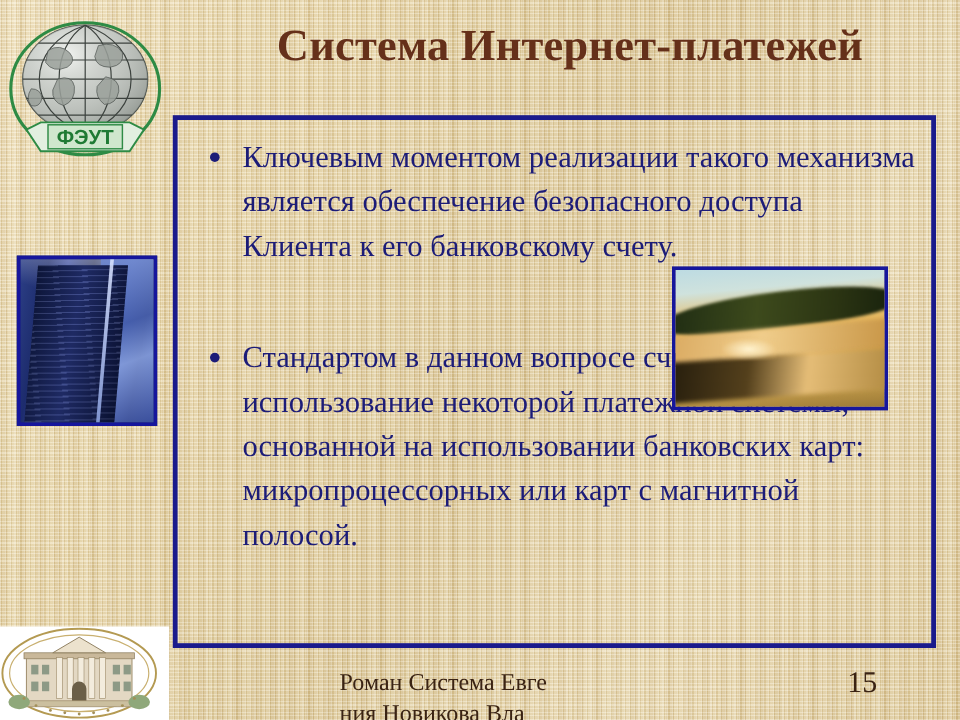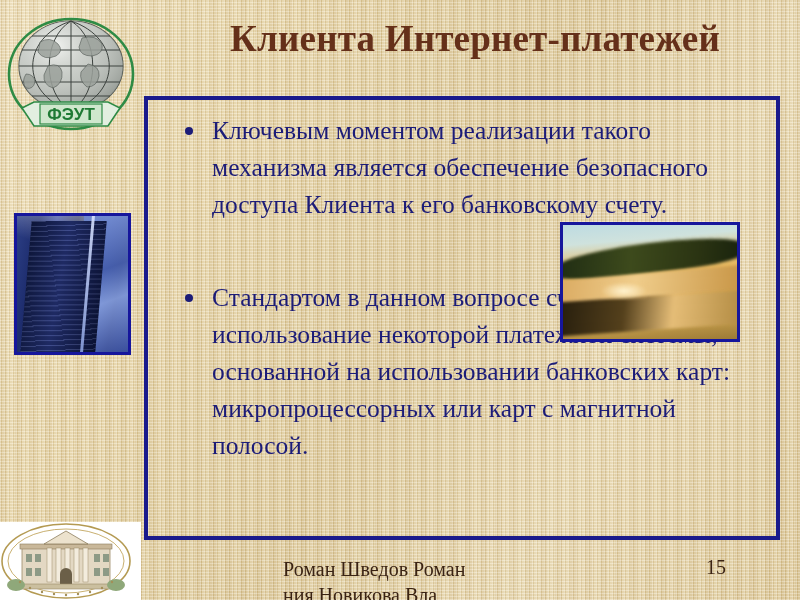--- a/index.html
+++ b/index.html
@@ -65,21 +65,21 @@
     position: absolute;
     left: 144px;
     top: 96px;
     width: 636px;
     height: 444px;
     border: 4px solid #1a1a8c;
     box-sizing: border-box;
   }
   #bullet-list {
     margin: 0;
-    padding: 12px 10px 0 24px;
+    padding: 12px 10px 0 14px;
     list-style: none;
   }
   .bullet {
     position: relative;
     color: #1c1c78;
     font-size: 25.5px;
     line-height: 37px;
     padding-left: 40px;
     margin: 0;
   }
@@ -202,21 +202,21 @@
     top: 556px;
     width: 300px;
     font-size: 20px;
     line-height: 26px;
     color: #3a2313;
   }
   #footer-page {
     position: absolute;
     left: 706px;
     top: 556px;
-    font-size: 20px;
+    font-size: 25px;
     color: #3a2313;
   }
 </style>
 </head>
 <body>
 
 <div id="slide">
 
   <div id="logo-globe">
     <svg width="135" height="120" viewBox="0 0 135 120">
@@ -256,21 +256,21 @@
         <path d="M84 48 q12 2 11 12 q-2 11 -12 11 q-8 -6 -6 -15 z"></path>
         <path d="M22 58 q8 0 9 8 q-2 8 -9 6 q-5 -6 0 -14 z"></path>
       </g>
 
       <path d="M18 92 L30 86 L104 86 L116 92 L104 110 L30 110 Z" fill="#e2efe0" stroke="#2e8b45" stroke-width="1.6"></path>
       <rect x="36" y="88" width="62" height="20" fill="#cfe7cd" stroke="#2e8b45" stroke-width="1.2"></rect>
       <text x="67" y="104" font-family="'Liberation Sans', sans-serif" font-size="17" font-weight="bold" fill="#1f7a34" text-anchor="middle">ФЭУТ</text>
     </svg>
   </div>
 
-  <div id="slide-title">Клиента Интернет-платежей</div>
+  <div id="slide-title">Система Интернет-платежей</div>
 
   <div id="content-box">
     <ul id="bullet-list">
       <li class="bullet">Ключевым моментом реализации такого механизма является обеспечение безопасного доступа Клиента к его банковскому счету.</li>
       <li class="bullet">Стандартом в данном вопросе считается использование некоторой платежной системы, основанной на использовании банковских карт: микропроцессорных или карт с магнитной полосой.</li>
     </ul>
   </div>
 
   <div class="photo" id="photo-skyscraper">
     <div class="sky"></div>
@@ -332,19 +332,19 @@
         <circle cx="66" cy="73" r="1.2"></circle>
           <circle cx="78" cy="72" r="1.2"></circle>
         <circle cx="90" cy="70" r="1.2"></circle>
           <circle cx="102" cy="66" r="1.2"></circle>
         <circle cx="112" cy="60" r="1.2"></circle>
       </g>
     </svg>
   </div>
 
   <div id="footer-authors">
-    <div>Роман Шведов   Роман</div>
+    <div>Роман Система   Евге</div>
     <div>ния Новикова   Вла</div>
   </div>
 
   <div id="footer-page">15</div>
 
 </div>
 
 </body></html>

